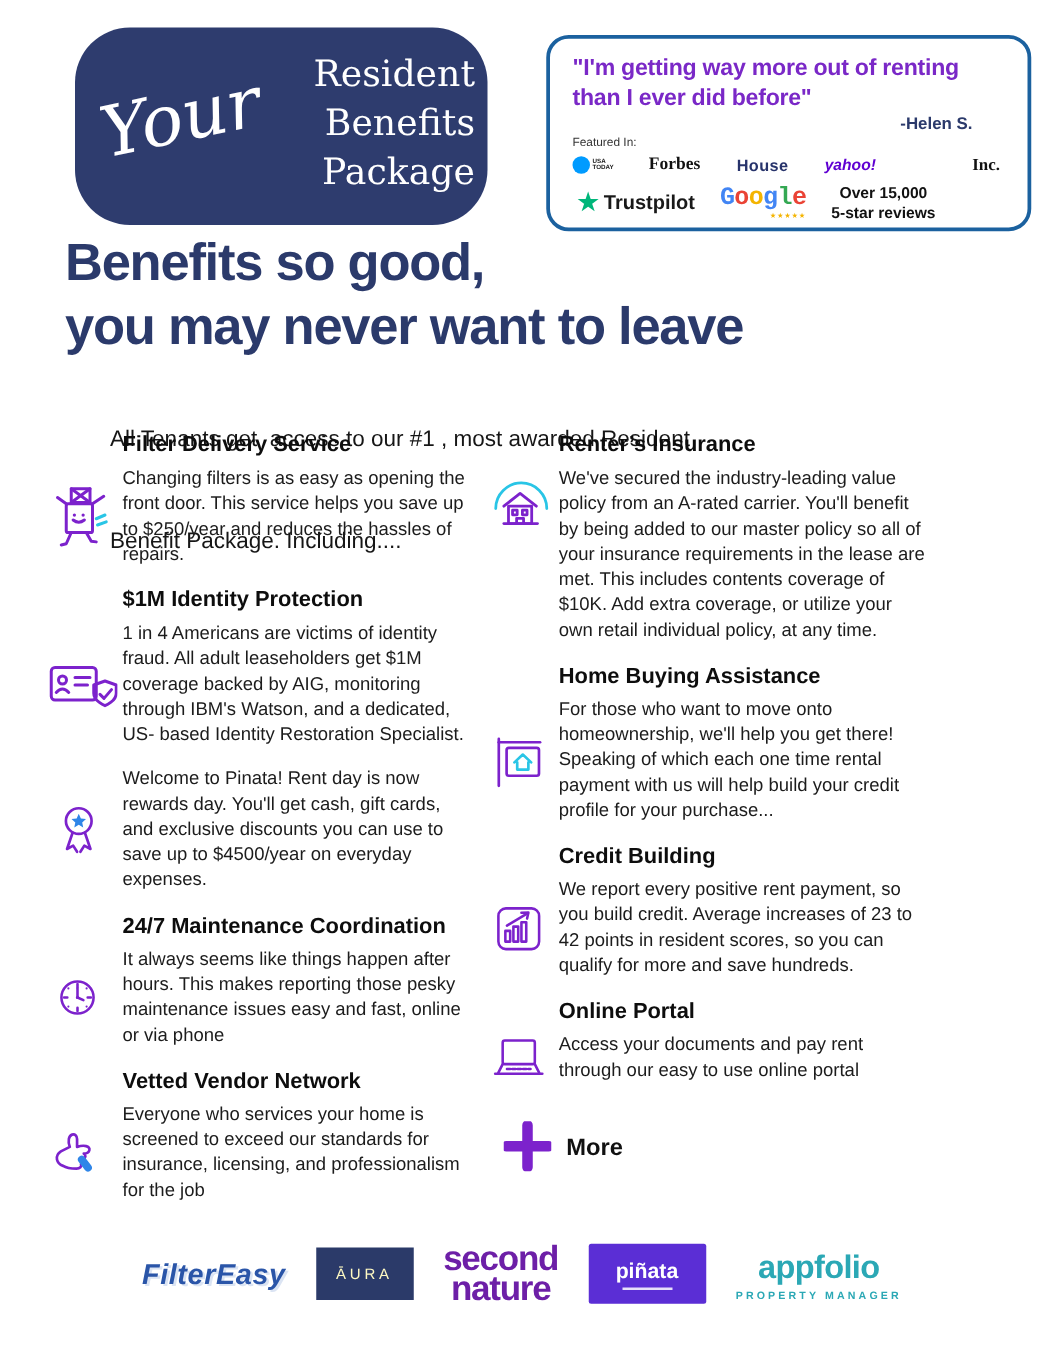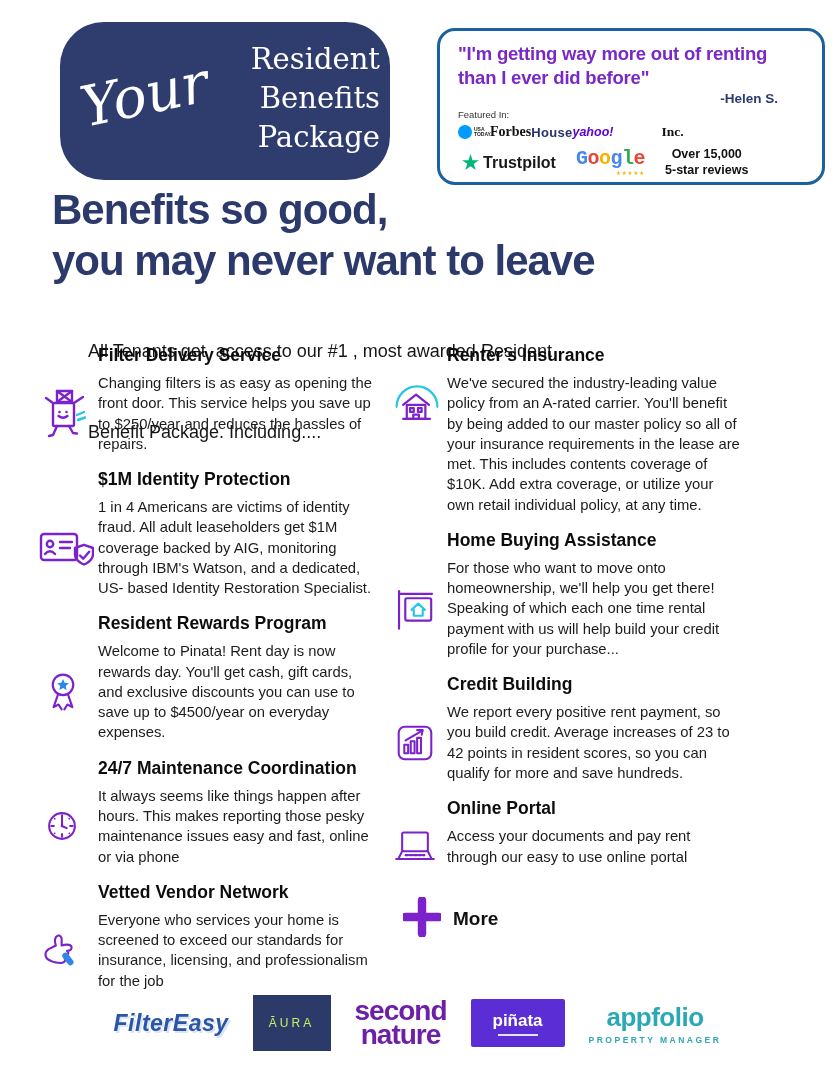--- a/index.html
+++ b/index.html
@@ -23,21 +23,21 @@
   }
   
   .testimonial {
     position:absolute; left:437px; top:28px; width:388px; height:157px;
     border:3px solid #1b619f; border-radius:18px; background:#fff;
     padding:11px 16px 8px 18px;
   }
   .quote { color:#7a28c7; font-weight:bold; font-size:18.5px; line-height:1.3; letter-spacing:-0.2px; }
   .attribution { text-align:right; color:#2b3a6b; font-weight:bold; font-size:13.5px; margin-top:1px; padding-right:28px;}
   .featured-label { font-size:9.5px; color:#333; margin-top:3px; }
-  .press-row { display:flex; align-items:center; justify-content:flex-start; margin-top:4px; padding-right:6px; }
+  .press-row { display:flex; align-items:center; justify-content:space-between; margin-top:4px; padding-right:6px; }
   .usat { display:flex; align-items:center; gap:2px; }
   .usat-circle { width:14px; height:14px; border-radius:50%; background:#009bff; }
   .usat-text { font-size:5px; font-weight:bold; color:#1a1a1a; width:16px; line-height:1.1; }
   .forbes { font-family:"Liberation Serif", serif; font-weight:bold; font-size:14px; color:#111; }
   .house { font-weight:bold; font-size:13px; color:#27336b; letter-spacing:0.3px; }
   .yahoo { font-weight:bold; font-style:italic; font-size:12.5px; color:#6001d2; }
   .inc { font-family:"Liberation Serif", serif; font-weight:bold; font-size:13.5px; color:#111;margin-left:48px; }
   .trust-row { display:flex; align-items:center; gap:20px; margin-top:7px; padding-left:4px; }
   .trustpilot { display:flex; align-items:center; gap:4px; font-size:16px; font-weight:bold; color:#191919; }
   .tp-star { color:#00b67a; font-size:19px; line-height:1; }
@@ -80,21 +80,21 @@
   
   .footer {
     position:absolute; left:0; top:995px; width:100%;
     display:flex; justify-content:center; align-items:center; gap:24px;
   }
   .filtereasy {
     font-weight:bold; font-style:italic; font-size:23px; color:#2a55a8;
     letter-spacing:0.5px; text-shadow:2px 2px 0 #dbe4f3;
   }
   .aura-box {
-    width:78px; height:56px; background:#2b3a69; color:#bef264; display:flex;
+    width:78px; height:42px; background:#2b3a69; color:#fef9c3; display:flex;
     align-items:center; justify-content:center; font-size:12px; letter-spacing:3px;
   }
   .secondnature { color:#6d1fa7; font-weight:bold; font-size:28px; line-height:0.85; text-align:center; letter-spacing:-1px; }
   .pinata-box {
     width:94px; height:48px; background:#5b2ed5; color:#fff; display:flex; flex-direction:column;
     align-items:center; justify-content:center; border-radius:2px;
   }
   .pinata-word { font-weight:bold; font-size:17px; }
   .pinata-tagline { width:40px; height:2px; background:rgba(255,255,255,0.85); margin-top:3px; }
   .appfolio { text-align:center; color:#2ba8b5; }
@@ -187,21 +187,20 @@
             <path class="ic" d="M22,20 H34 M22,26 H32"></path>
             <path class="ic" d="M37,26 l9,-3.2 9,3.2 v6.5 c0,6.5 -9,10 -9,10 s-9,-3.5 -9,-10 z" fill="#fff"></path>
             <path class="ic" d="M42,33.5 l3.2,3.2 6,-7"></path>
           </svg>
         </span>
         <div class="benefit-body">1 in 4 Americans are victims of identity fraud. All adult leaseholders get $1M coverage backed by AIG, monitoring through IBM's Watson, and a dedicated, US- based Identity Restoration Specialist.</div>
       </div>
     </div>
 
     <div class="benefit">
-      <h3>Resident Rewards Program</h3>
       <div class="row">
         <span class="icon-cell">
           <svg width="50" height="52" viewBox="0 0 56 52">
             <circle class="ic" cx="28" cy="18" r="11.5"></circle>
             <path class="blfill" d="M28 11.4 l1.9 4.2 4.6 0.5 -3.4 3.1 0.9 4.5 -4 -2.3 -4 2.3 0.9 -4.5 -3.4 -3.1 4.6 -0.5 z"></path>
             <path class="ic" d="M22.5,28.5 L17.5,43 L23,40 L26.5,45.5"></path>
             <path class="ic" d="M33.5,28.5 L38.5,43 L33,40 L29.5,45.5"></path>
           </svg>
         </span>
         <div class="benefit-body">Welcome to Pinata!  Rent day is now rewards day. You'll get cash, gift cards, and exclusive discounts you can use to save up to $4500/year on everyday expenses.</div>

